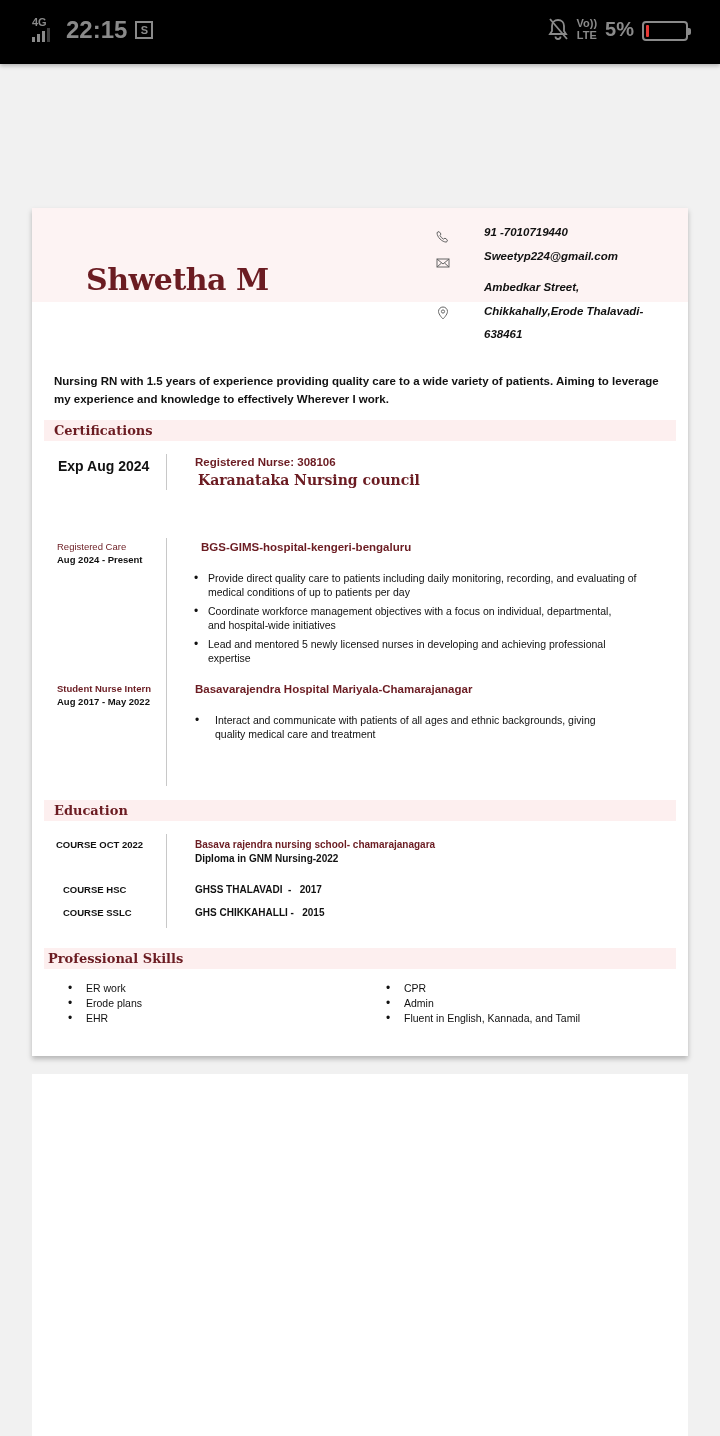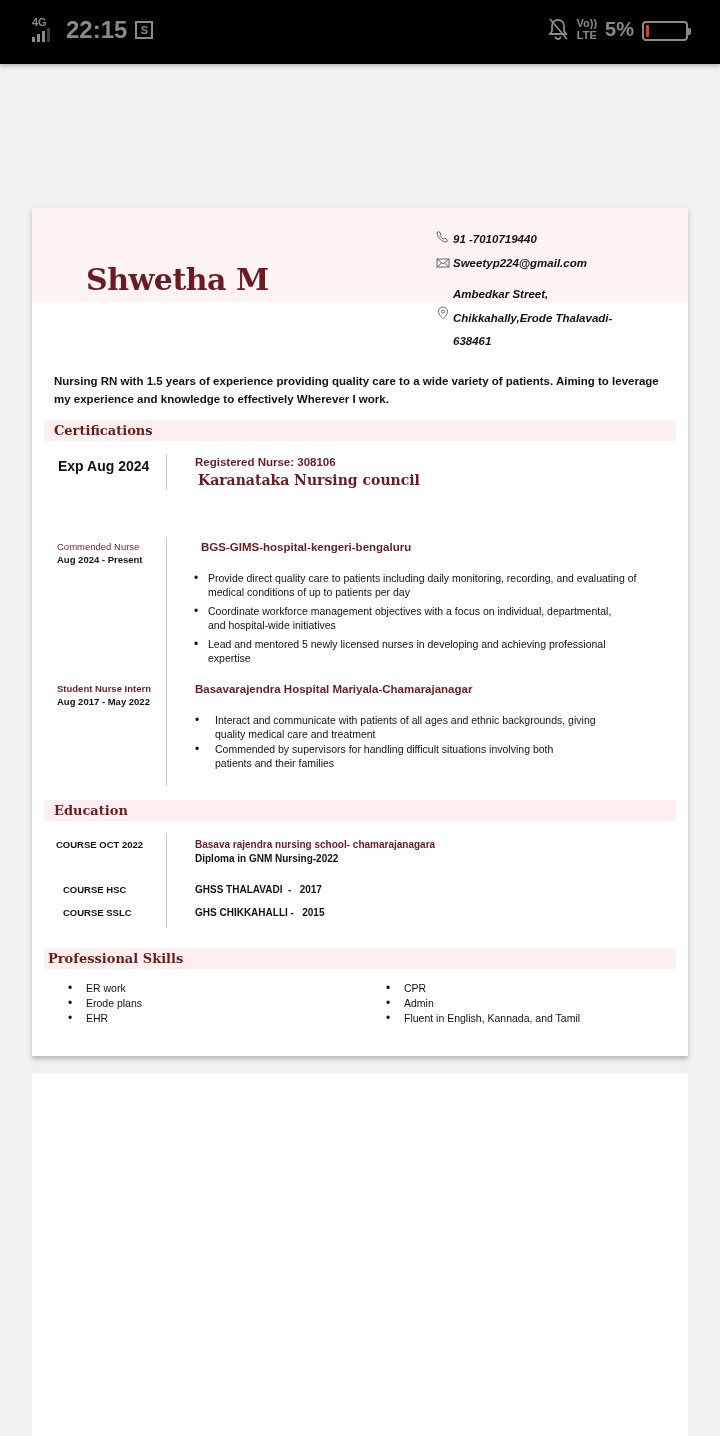--- a/index.html
+++ b/index.html
@@ -25,21 +25,21 @@
   
   .page { position: absolute; left: 32px; top: 208px; width: 656px; height: 848px; background: #fff; box-shadow: 0 3px 5px rgba(0,0,0,0.25); }
   .page2 { position: absolute; left: 32px; top: 1074px; width: 656px; height: 362px; background: #fff; }
 
   .header-band { position: absolute; left: 0; top: 0; width: 656px; height: 94px; background: #fdf3f3; }
   .name { position: absolute; left: 54px; top: 54px; font-family: "DejaVu Serif", serif; font-weight: bold; font-size: 30px; color: #6b1c22; letter-spacing: -0.5px; }
 
   .contact { position: absolute; left: 404px; top: 18px; font-size: 11.5px; font-style: italic; font-weight: bold; color: #111; }
   .contact .row { position: absolute; left: 0; white-space: nowrap; }
   .contact .ic { position: absolute; left: 0; width: 14px; height: 14px; }
-  .contact .txt { position: absolute; left: 17px; margin-top: 7px; }
+  .contact .txt { position: absolute; left: 48px; }
 
   .summary { position: absolute; left: 22px; top: 164px; width: 620px; font-size: 11.5px; font-weight: bold; line-height: 18px; color: #111; }
 
   .sec-head { position: absolute; left: 12px; width: 632px; height: 21px; background: #fdefef; }
   .sec-head span { position: absolute; left: 10px; top: 3px; font-family: "DejaVu Serif", serif; font-weight: bold; font-size: 13px; color: #6b1c22; }
 
   .vline { position: absolute; width: 1px; background: #c8c8c8; left: 134px; }
 
   .t { position: absolute; white-space: nowrap; font-size: 10px; color: #111; }
   .maroon { color: #6b1c22; }
@@ -119,35 +119,34 @@
   <div class="sec-head" style="top:212px">
     <span>Certifications</span>
   </div>
   <div class="vline" style="top:246px;height:36px"></div>
   <span class="t b" style="left:26px;top:250px;font-size:14px">Exp Aug 2024</span>
   <span class="t b maroon" style="left:163px;top:248px;font-size:11.5px">Registered Nurse: 308106</span>
   <span class="t b maroon serif" style="left:166px;top:264px;font-size:14px">Karanataka Nursing  council</span>
 
   <div class="vline" style="top:330px;height:248px"></div>
 
-  <span class="t maroon" style="left:25px;top:333px;font-size:9.5px">Commended Nurse</span>
+  <span class="t maroon" style="left:25px;top:333px;font-size:9.5px">Registered Care</span>
   <span class="t b" style="left:25px;top:346px;font-size:9.5px">Aug  2024 - Present</span>
   <span class="t b maroon" style="left:169px;top:333px;font-size:11.5px">BGS-GIMS-hospital-kengeri-bengaluru</span>
   <ul class="bul" style="left:162px;top:363px;width:470px">
     <li>Provide direct quality care to patients including daily monitoring, recording, and evaluating of medical conditions of up to  patients per day</li>
     <li style="padding-right:40px">Coordinate workforce management objectives with a focus on individual, departmental, and hospital-wide initiatives</li>
     <li style="padding-right:40px">Lead and mentored 5 newly licensed nurses in developing and achieving professional expertise</li>
   </ul>
 
   <span class="t b maroon" style="left:25px;top:475px;font-size:9.5px">Student Nurse Intern</span>
   <span class="t b" style="left:25px;top:488px;font-size:9.5px">Aug 2017 - May 2022</span>
   <span class="t b maroon" style="left:163px;top:475px;font-size:11.5px">Basavarajendra Hospital Mariyala-Chamarajanagar</span>
   <ul class="bul tight" style="left:163px;top:505px;width:430px">
     <li>Interact and communicate with patients of all ages and ethnic backgrounds, giving quality medical care and treatment</li>
-    <li style="padding-right:40px">Commended by supervisors for handling difficult situations involving both patients and their families</li>
   </ul>
 
   <div class="sec-head" style="top:592px">
     <span>Education</span>
   </div>
   <div class="vline" style="top:626px;height:94px"></div>
 
   <span class="t b" style="left:24px;top:631px;font-size:9.5px">COURSE  OCT 2022</span>
   <span class="t b maroon" style="left:163px;top:631px;font-size:10px">Basava rajendra  nursing school- chamarajanagara</span>
   <span class="t b" style="left:163px;top:645px;font-size:10px">Diploma in GNM Nursing-2022</span>

